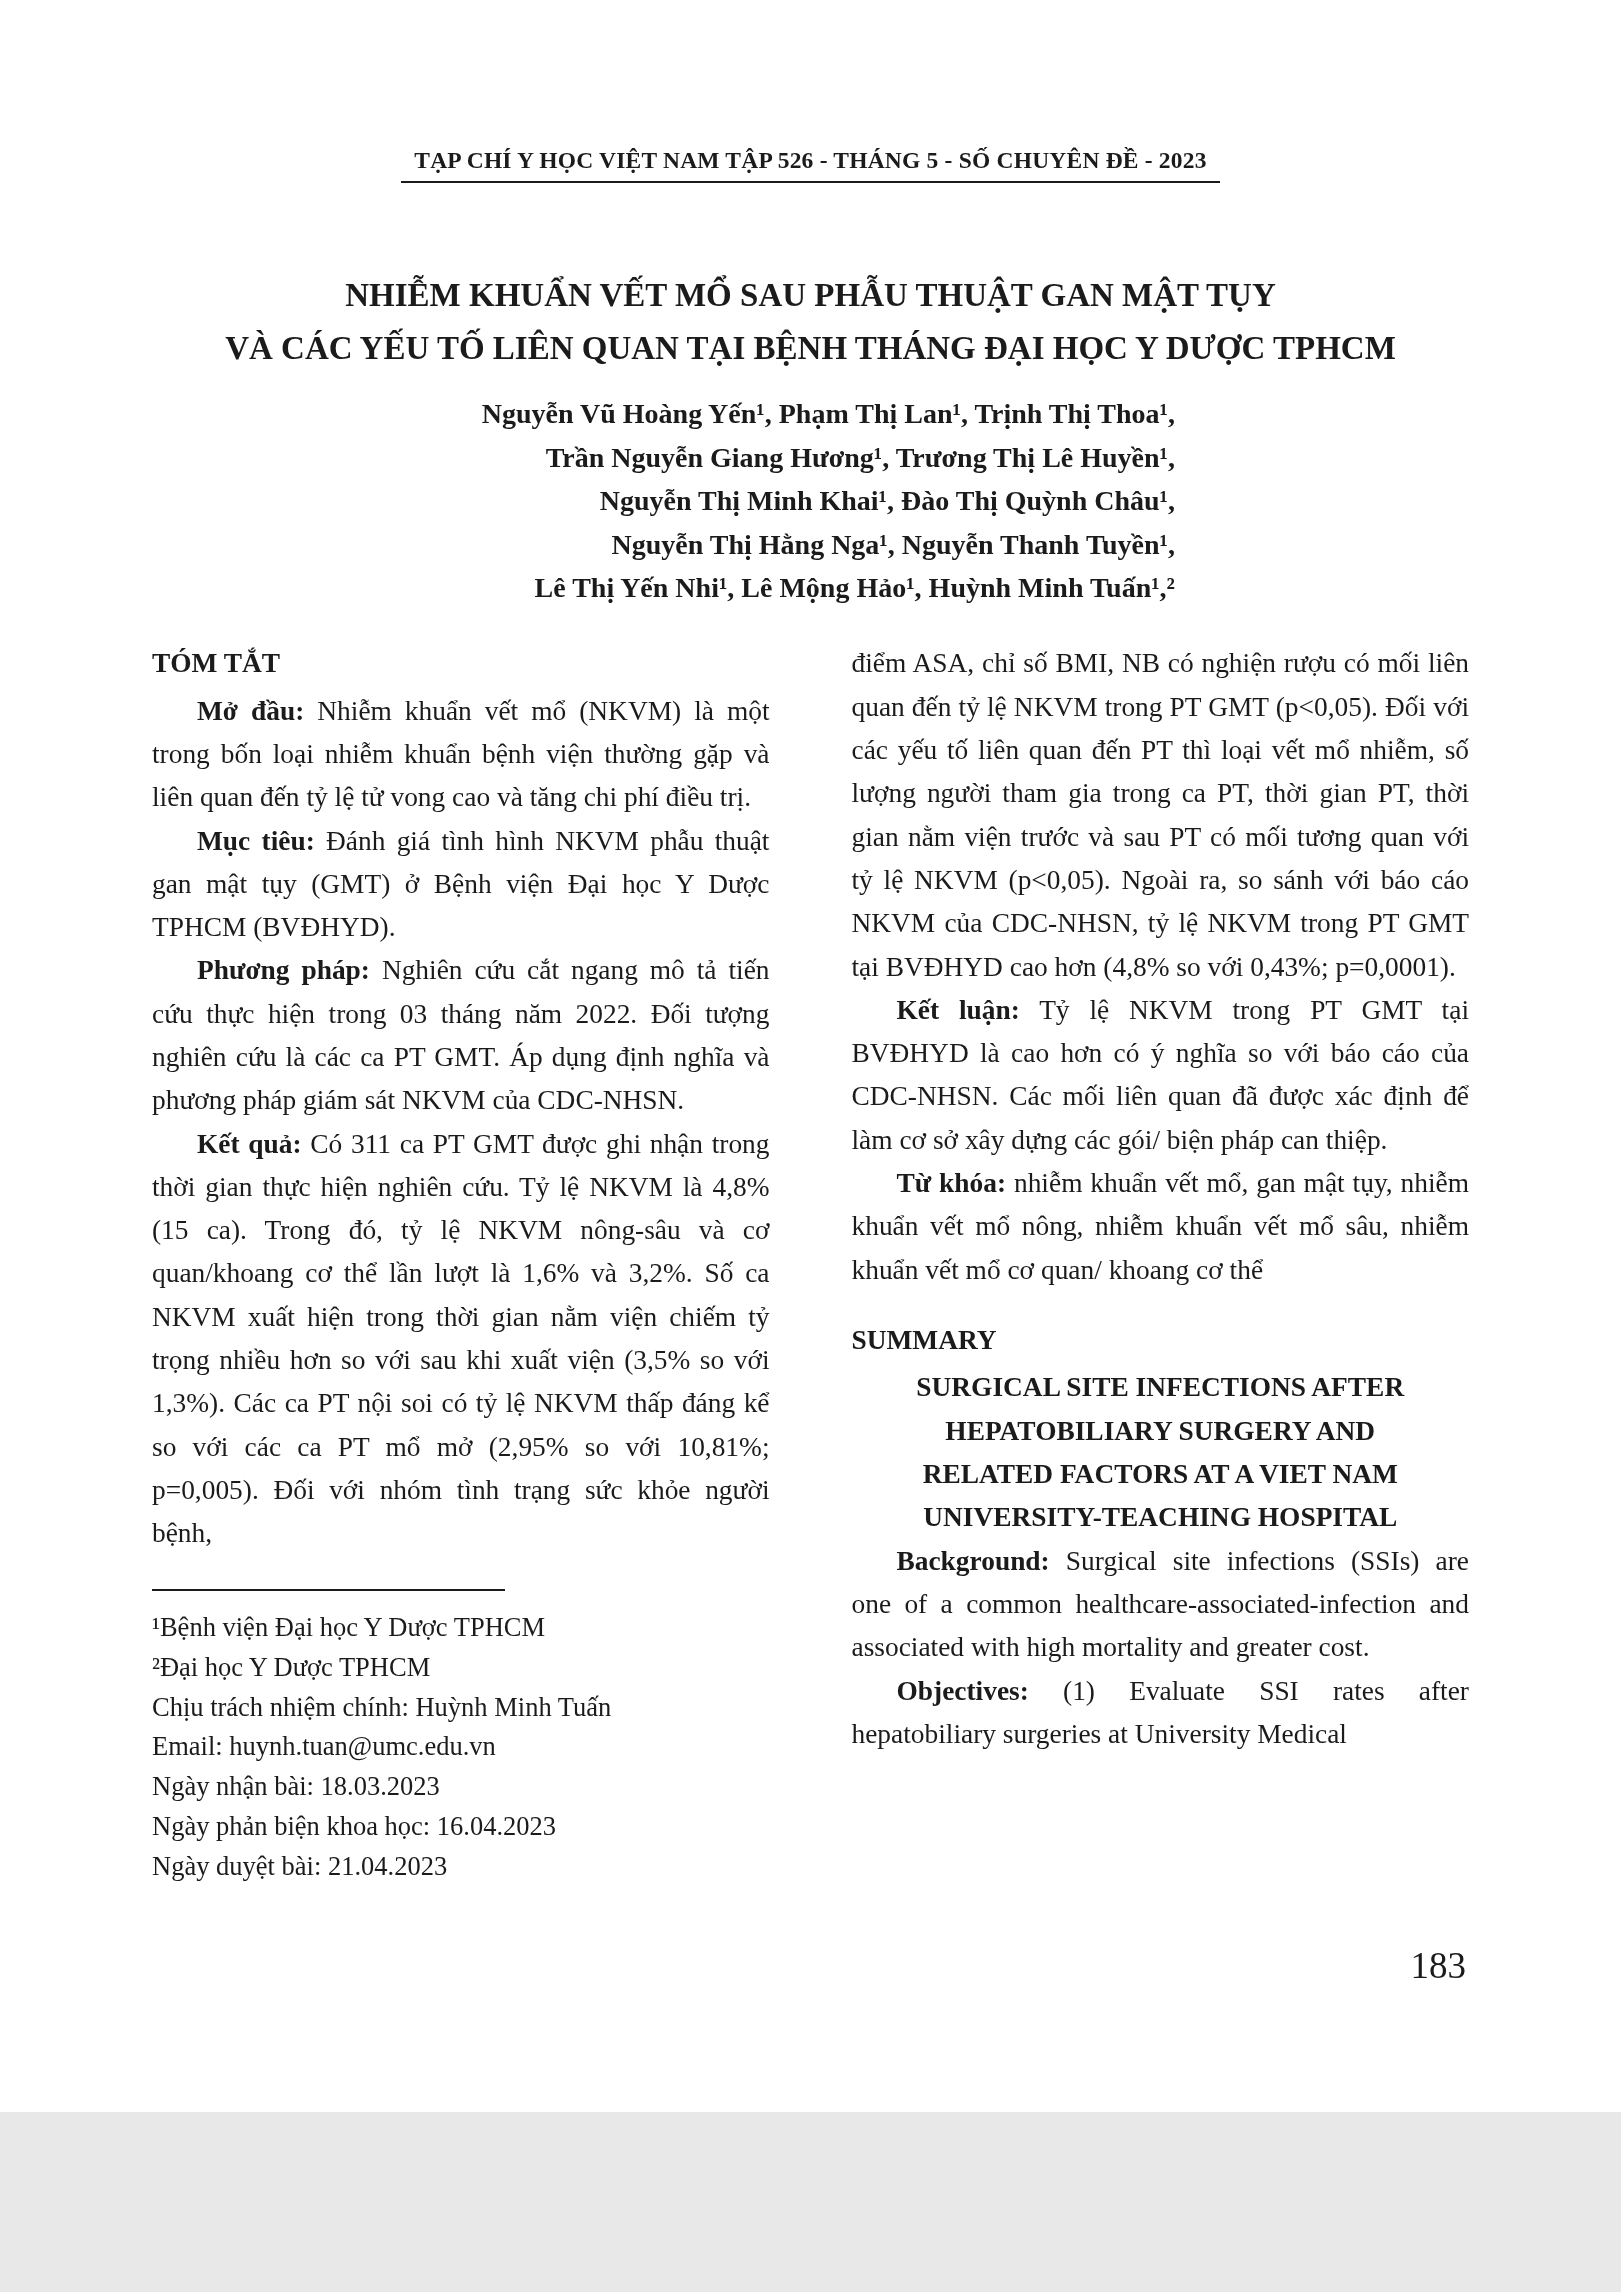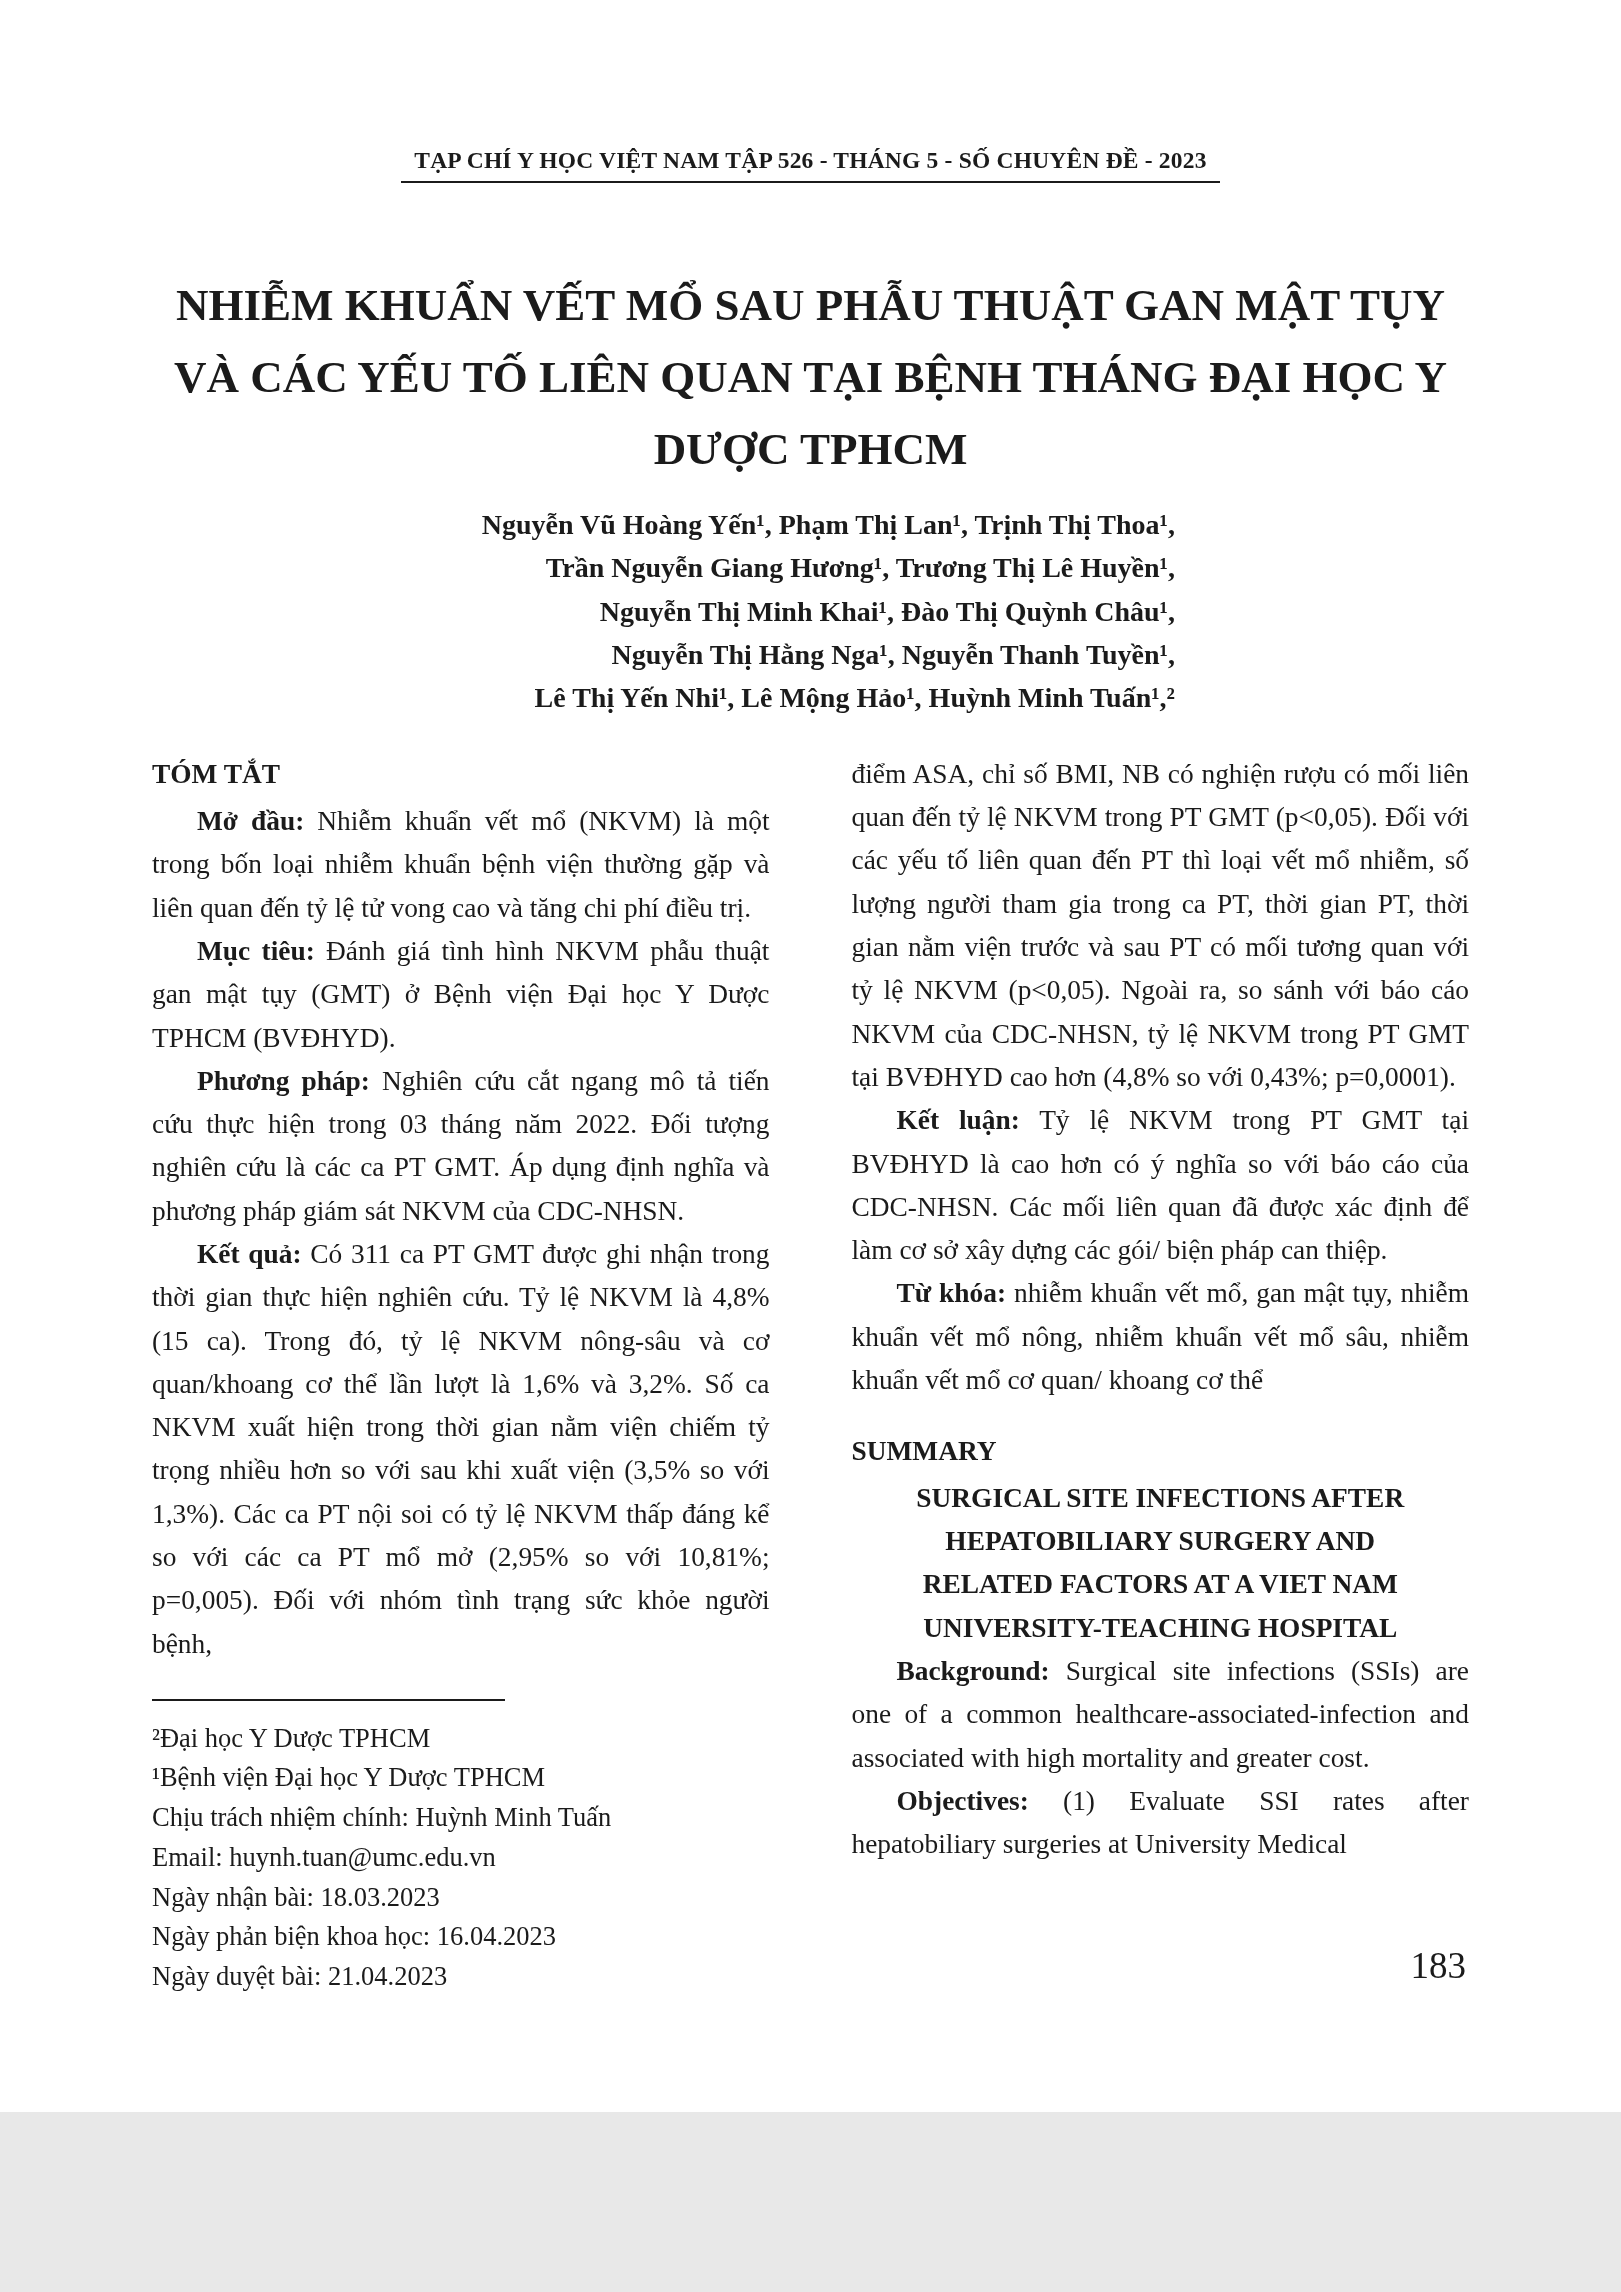--- a/index.html
+++ b/index.html
@@ -26,21 +26,21 @@
     display: inline-block;
     font-weight: bold;
     font-size: 23.5px;
     letter-spacing: 0.2px;
     border-bottom: 2px solid #1b1b1b;
     padding: 0 13.7px 6.9px 13.7px;
   }
   .paper-title {
     margin: 86px 0 0 0;
     text-align: center;
-    font-size: 45px;
+    font-size: 33px;
     font-weight: bold;
     line-height: 1.6;
   }
   .authors {
     margin-top: 18px;
     text-align: right;
     padding-right: 294px;
     font-weight: bold;
     font-size: 28px;
     line-height: 1.55;
@@ -145,22 +145,22 @@
         <span>Nghiên cứu cắt ngang mô tả tiến cứu thực hiện trong 03 tháng năm 2022. Đối tượng nghiên cứu là các ca PT GMT. Áp dụng định nghĩa và phương pháp giám sát NKVM của CDC-NHSN.</span>
       </p>
       <p class="para">
         <b class="plabel">Kết quả:</b>
         <span>Có 311 ca PT GMT được ghi nhận trong thời gian thực hiện nghiên cứu. Tỷ lệ NKVM là 4,8% (15 ca). Trong đó, tỷ lệ NKVM nông-sâu và cơ quan/khoang cơ thể lần lượt là 1,6% và 3,2%. Số ca NKVM xuất hiện trong thời gian nằm viện chiếm tỷ trọng nhiều hơn so với sau khi xuất viện (3,5% so với 1,3%). Các ca PT nội soi có tỷ lệ NKVM thấp đáng kể so với các ca PT mổ mở (2,95% so với 10,81%; p=0,005). Đối với nhóm tình trạng sức khỏe người bệnh,</span>
       </p>
 
       <div class="footnote-divider"></div>
 
       <div class="footnotes">
+        <p class="fn italic">¹Bệnh viện Đại học Y Dược TPHCM</p>
         <p class="fn italic">²Đại học Y Dược TPHCM</p>
-        <p class="fn italic">¹Bệnh viện Đại học Y Dược TPHCM</p>
         <p class="fn">Chịu trách nhiệm chính: Huỳnh Minh Tuấn</p>
         <p class="fn">Email: huynh.tuan@umc.edu.vn</p>
         <p class="fn">Ngày nhận bài: 18.03.2023</p>
         <p class="fn">Ngày phản biện khoa học: 16.04.2023</p>
         <p class="fn">Ngày duyệt bài: 21.04.2023</p>
       </div>
     </section>
 
     <section class="col">
       <p class="para noindent">điểm ASA, chỉ số BMI, NB có nghiện rượu có mối liên quan đến tỷ lệ NKVM trong PT GMT (p&lt;0,05). Đối với các yếu tố liên quan đến PT thì loại vết mổ nhiễm, số lượng người tham gia trong ca PT, thời gian PT, thời gian nằm viện trước và sau PT có mối tương quan với tỷ lệ NKVM (p&lt;0,05). Ngoài ra, so sánh với báo cáo NKVM của CDC-NHSN, tỷ lệ NKVM trong PT GMT tại BVĐHYD cao hơn (4,8% so với 0,43%; p=0,0001).</p>

